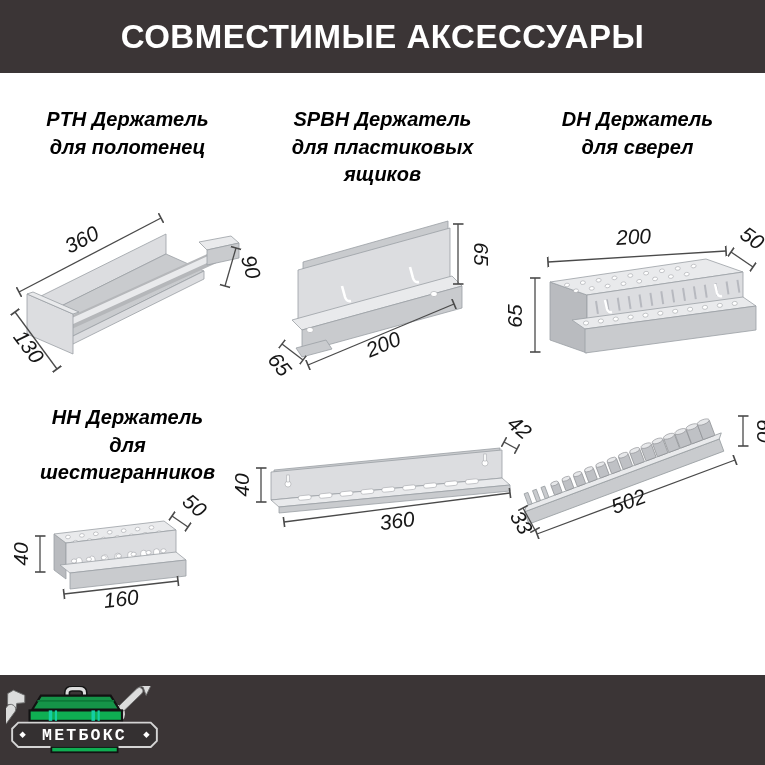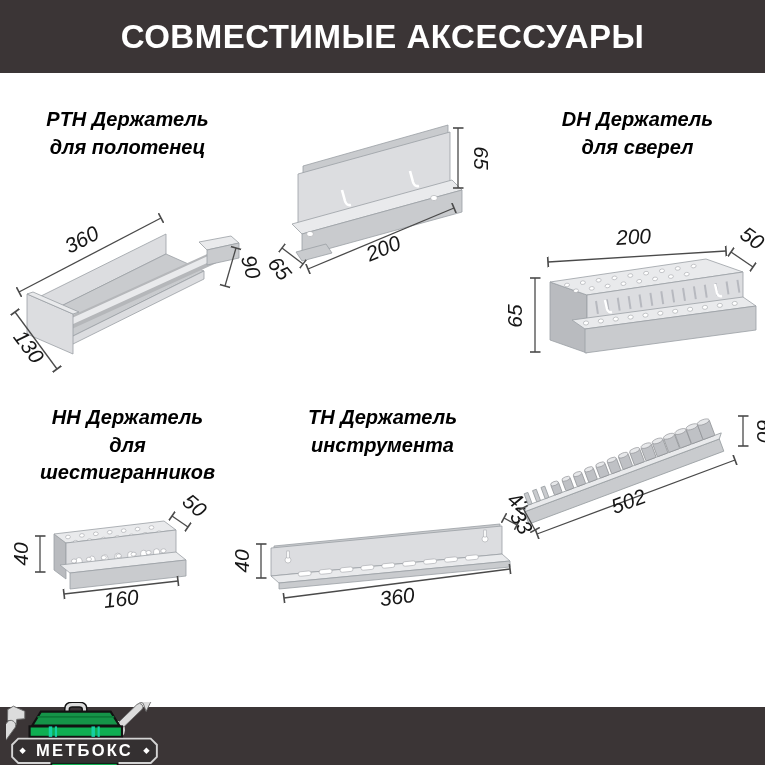--- a/index.html
+++ b/index.html
@@ -22,21 +22,21 @@
   .f1 { fill:#e9eaec; stroke:#9ba0a4; stroke-width:.8; }
   .f2 { fill:#dcdde0; stroke:#9ba0a4; stroke-width:.8; }
   .f3 { fill:#c9cbce; stroke:#9ba0a4; stroke-width:.8; }
   .f4 { fill:#b9bbbf; stroke:#9ba0a4; stroke-width:.8; }
   .hole { fill:#fff; stroke:#a7a9ad; stroke-width:.6; }
   .sock { fill:#bfc1c5; stroke:#8e9094; stroke-width:.7; }
   .socktop { fill:#e7e8ea; stroke:#8e9094; stroke-width:.6; }
   .dl { stroke:#4a4a4a; stroke-width:1.3; }
   .dt { font-size:21px; fill:#161616; text-anchor:middle; }
 
-  .footer { height:58px; background:#3b3536; flex:0 0 auto; display:flex; align-items:center; }
+  .footer { height:90px; background:#3b3536; flex:0 0 auto; display:flex; align-items:center;font-family:Liberation Mono, monospace; }
   .footer svg { margin-left:6px; }
   .brandtext { font-size:19px; font-weight:700; letter-spacing:2.5px; fill:#fff; text-anchor:middle; }
 </style>
 </head>
 <body>
 
 <div class="page">
 
   <header class="header">
     <h1>СОВМЕСТИМЫЕ АКСЕССУАРЫ</h1>
@@ -71,20 +71,23 @@
             <line class="dl" x1="233" y1="46" x2="222" y2="84" marker-start="url(#tk)" marker-end="url(#tk)"></line>
             <text class="dt" transform="translate(241,67) rotate(74)">90</text>
             <line class="dl" x1="12" y1="110" x2="54" y2="167" marker-start="url(#tk)" marker-end="url(#tk)"></line>
             <text class="dt" transform="translate(20,149) rotate(53)">130</text>
           </g>
         </svg>
       </div>
     </section>
 
     <section class="product row1">
+      <h3 class="ptitle"><b>SPBH</b> <span>Держатель
+для пластиковых
+ящиков</span></h3>
       <div class="figure">
         <svg width="250" height="190" viewBox="0 0 250 190">
           <g>
             <polygon class="f3" points="45,60 190,19 190,31 45,72"></polygon>
             <polygon class="f2" points="40,68 192,26 192,80 40,122"></polygon>
             <polygon class="f1" points="34,118 194,74 204,84 44,128"></polygon>
             <polygon class="f3" points="44,128 204,84 204,106 44,150"></polygon>
             <polygon class="f3" points="38,146 68,138 74,147 44,155"></polygon>
             <g stroke="#fff" stroke-width="2.6" fill="none">
               <path d="M84,84 l3,11 q1.5,5 6,4"></path>
@@ -234,22 +237,20 @@
             <line class="dl" x1="154" y1="36" x2="170" y2="47" marker-start="url(#tk)" marker-end="url(#tk)"></line>
             <text class="dt" transform="translate(172,31) rotate(40)">50</text>
             <line class="dl" x1="46" y1="114" x2="160" y2="101" marker-start="url(#tk)" marker-end="url(#tk)"></line>
             <text class="dt" transform="translate(104,126) rotate(-6.5)">160</text>
           </g>
         </svg>
       </div>
     </section>
 
     <section class="product row2">
-      <h3 class="ptitle"><b>TH</b> <span>Держатель
-инструмента</span></h3>
       <div class="figure">
         <svg width="290" height="150" viewBox="0 0 290 150">
           <g>
             <polygon class="f3" points="36,66 262,44 262,50 36,72"></polygon>
             <polygon class="f2" points="33,68 264,46 264,74 33,96"></polygon>
             <circle class="hole" cx="50" cy="80" r="3"></circle>
             <rect class="hole" x="48.8" y="71" width="2.4" height="7"></rect>
             <circle class="hole" cx="247" cy="59" r="3"></circle>
             <rect class="hole" x="245.8" y="50" width="2.4" height="7"></rect>
             <polygon class="f1" points="33,96 264,74 272,81 41,103"></polygon>

